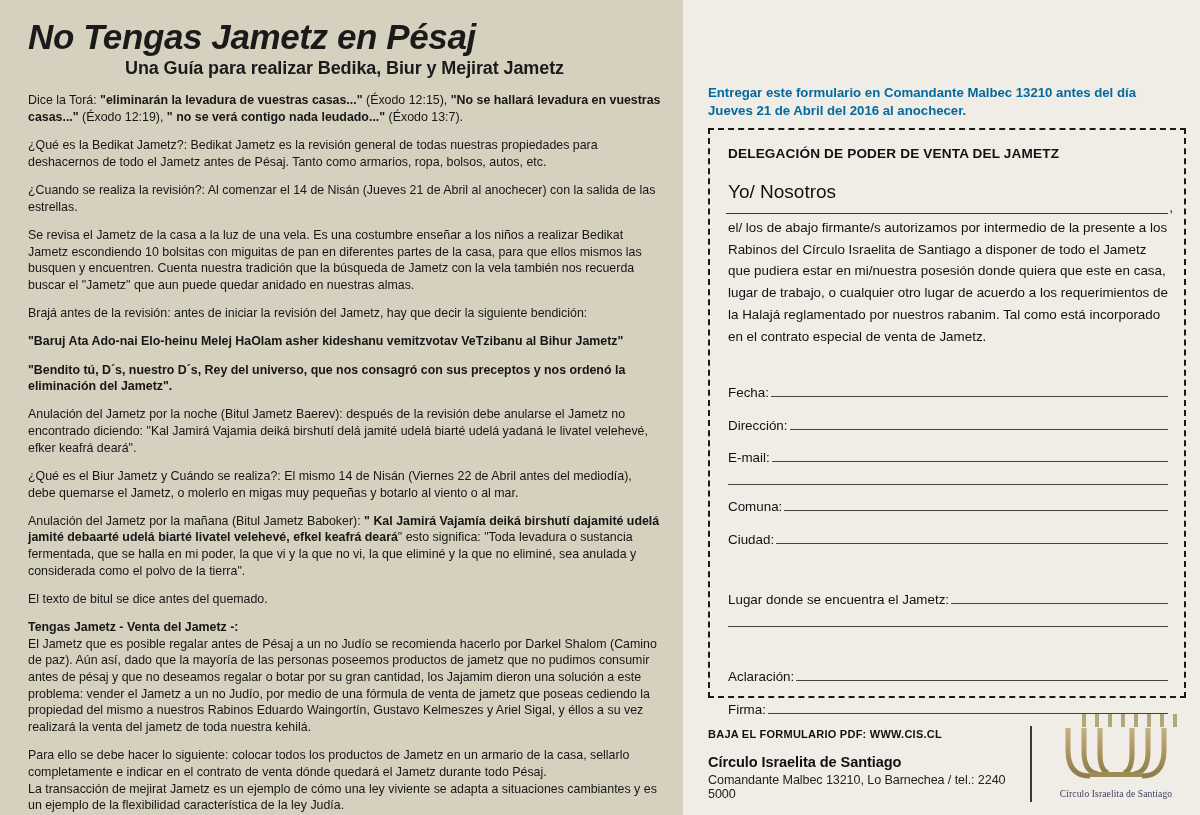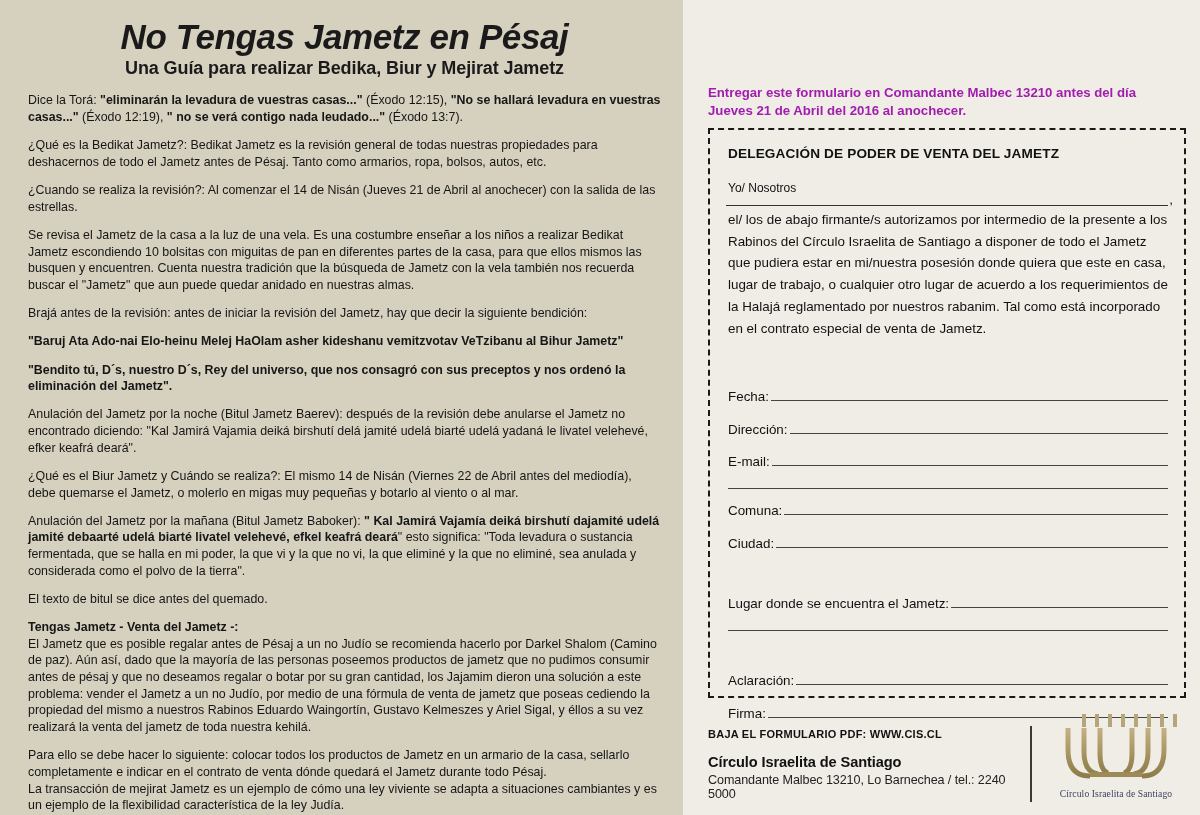--- a/index.html
+++ b/index.html
@@ -23,21 +23,21 @@
   
   .left-panel {
     position: relative;
     width: 683px;
     height: 815px;
     background: #d6d0bf;
     box-sizing: border-box;
     padding: 14px 22px 0 28px;
   }
   .doc-title {
-    text-align: center;
+    text-align: left;
     font-weight: bold;
     font-style: italic;
     font-size: 35px;
     line-height: 1.08;
     color: #1a1a1a;
     letter-spacing: -0.4px;
     margin: 4px 0 2px 0;
   }
   .doc-subtitle {
     text-align: center;
@@ -71,21 +71,21 @@
     padding: 0;
   }
   .deliver-note {
     position: absolute;
     left: 708px;
     top: 84px;
     width: 470px;
     font-size: 13.2px;
     font-weight: bold;
     line-height: 1.38;
-    color: #a21caf;
+    color: #0369a1;
   }
 
   .form-box {
     position: absolute;
     left: 708px;
     top: 128px;
     width: 478px;
     height: 570px;
     box-sizing: border-box;
     border: 2px dashed #1a1a1a;
@@ -95,24 +95,24 @@
     font-size: 13.6px;
     font-weight: bold;
     letter-spacing: 0.15px;
     color: #111;
     margin: 2px 0 20px 2px;
   }
   .form-text {
     font-size: 13.4px;
     line-height: 1.62;
     color: #111;
-    margin: 0 0 16px 2px;
+    margin: 0 0 4px 2px;
   }
   .yo-nosotros {
-    font-size: 12px;
+    font-size: 19px;
     color: #111;
     margin: 0 0 10px 2px;
   }
   .rule-full {
     border: none;
     border-bottom: 1px solid #333;
     margin: 0 0 3px 0;
     height: 0;
   }
   .rule-after-comma {

